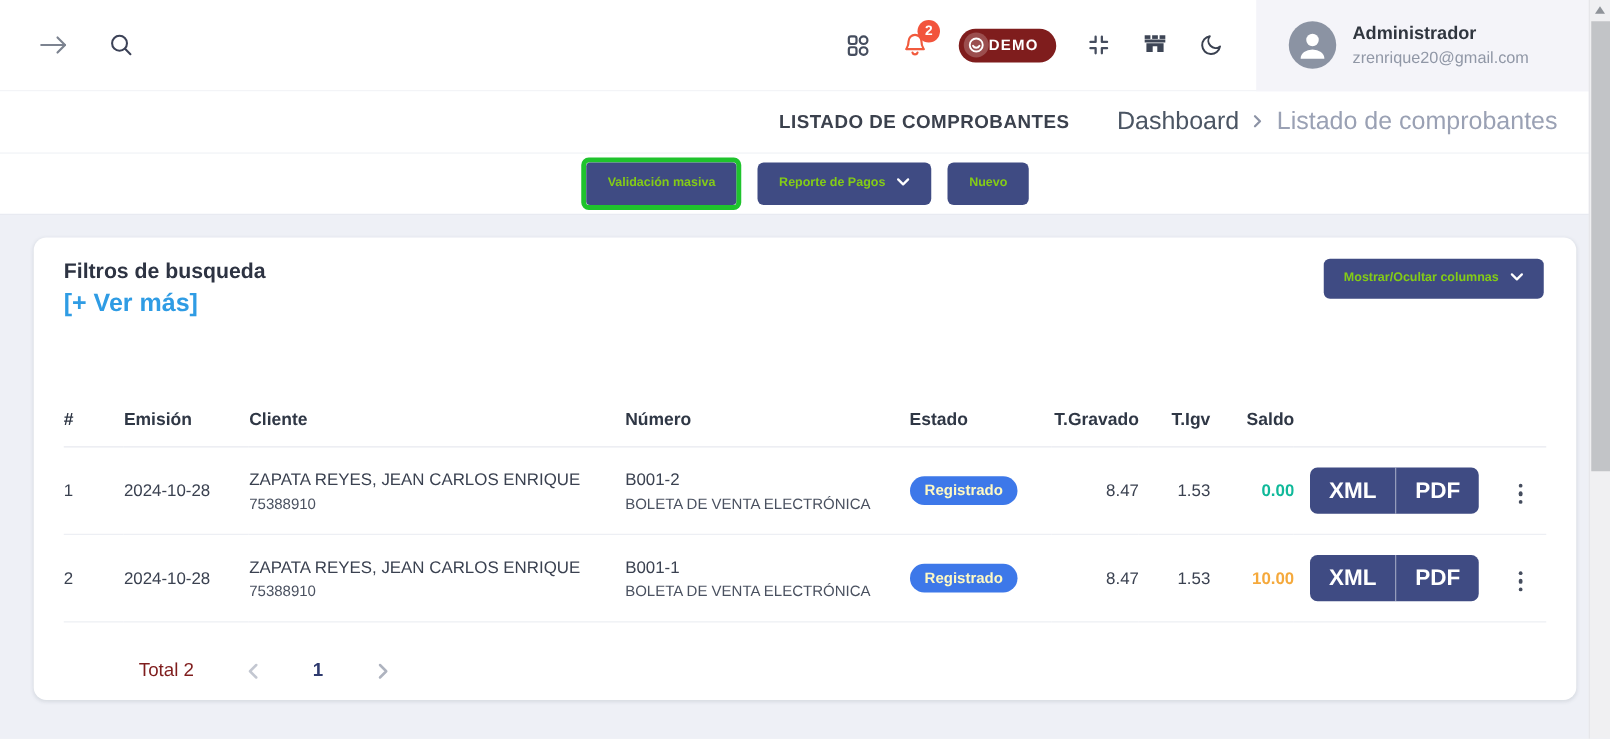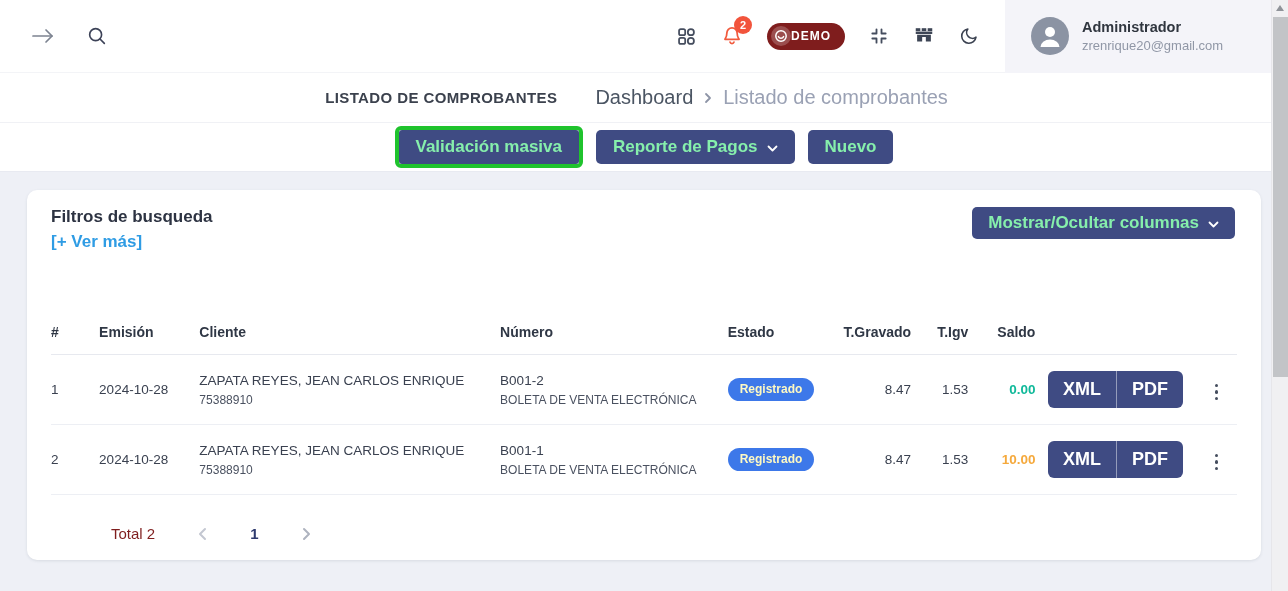--- a/index.html
+++ b/index.html
@@ -30,44 +30,44 @@
 
   .user-block { background:#f4f4f9; height:73px; width:283px; margin-left:26px;
     display:flex; align-items:center; gap:13px; padding:0 30px 0 26px; cursor:pointer; }
   .avatar { width:38px; height:38px; border-radius:50%; background:#8b93a3; flex:none;
     display:flex; align-items:center; justify-content:center; }
   .user-name { font-size:14.5px; font-weight:bold; color:#30363f; line-height:20px; }
   .user-email { font-size:13px; color:#9097a6; line-height:18px; }
 
   
   .titlebar { height:50px; background:#fff; display:flex; align-items:center;
-    justify-content:center; padding:0 42px 0 27px; border-bottom:1px solid #f0f1f5;gap:38px; }
+    justify-content:flex-end; padding:0 42px 0 27px; border-bottom:1px solid #f0f1f5;gap:38px; }
   .page-title { font-size:15px; font-weight:bold; color:#3b414d; letter-spacing:.4px; }
   .breadcrumb { display:flex; align-items:center; gap:11px; font-size:20px; }
   .crumb-link { color:#4b5563; cursor:pointer; }
   .crumb-current { color:#9aa1b4; }
 
   
   .actionbar { height:49px; background:#fff; display:flex; align-items:center;
     justify-content:center; gap:13px; border-bottom:1px solid #e8eaf1; }
-  .btn { background:#3f4b83; color:#86efac; border:none; border-radius:5px; cursor:pointer;
-    font-family:inherit; font-weight:bold; font-size:17px; padding:9px 17px;
+  .btn { background:#3f4b83; color:#84cc16; border:none; border-radius:5px; cursor:pointer;
+    font-family:inherit; font-weight:bold; font-size:10px; padding:9px 17px;
     display:inline-flex; align-items:center; gap:9px; line-height:16px; }
   .highlight-box { border:4px solid #1fc32d; border-radius:6px; display:inline-flex; }
   .highlight-box .btn { border-radius:3px; }
 
   
   .content { height:419px; background:#eef0f6; }
   .card { background:#fff; margin:18px 27px 0; height:370px; border-radius:10px;
     box-shadow:0 1px 3px rgba(60,70,90,.12); }
   .card-head { display:flex; justify-content:space-between; align-items:flex-start;
     padding:17px 26px 0 24px; }
   .filters-title { font-size:17px; font-weight:bold; color:#2d3342; }
   .ver-mas { display:inline-block; margin-top:5px; color:#2f9ce4; font-weight:bold;
-    font-size:17px; cursor:pointer; }
+    font-size:20px; cursor:pointer; }
   .columns-btn { padding:8px 16px; }
 
   .chev { display:inline-block; }
 
   
   .table-wrap { margin:46px 24px 0; }
   table { width:100%; border-collapse:collapse; table-layout:fixed; }
   th { text-align:left; font-size:14px; font-weight:bold; color:#2f3745;
        padding:26px 0 14px; border-bottom:1px solid #e7e9ef; }
   td { padding:16px 0; font-size:13.5px; color:#3a4150; vertical-align:middle;

